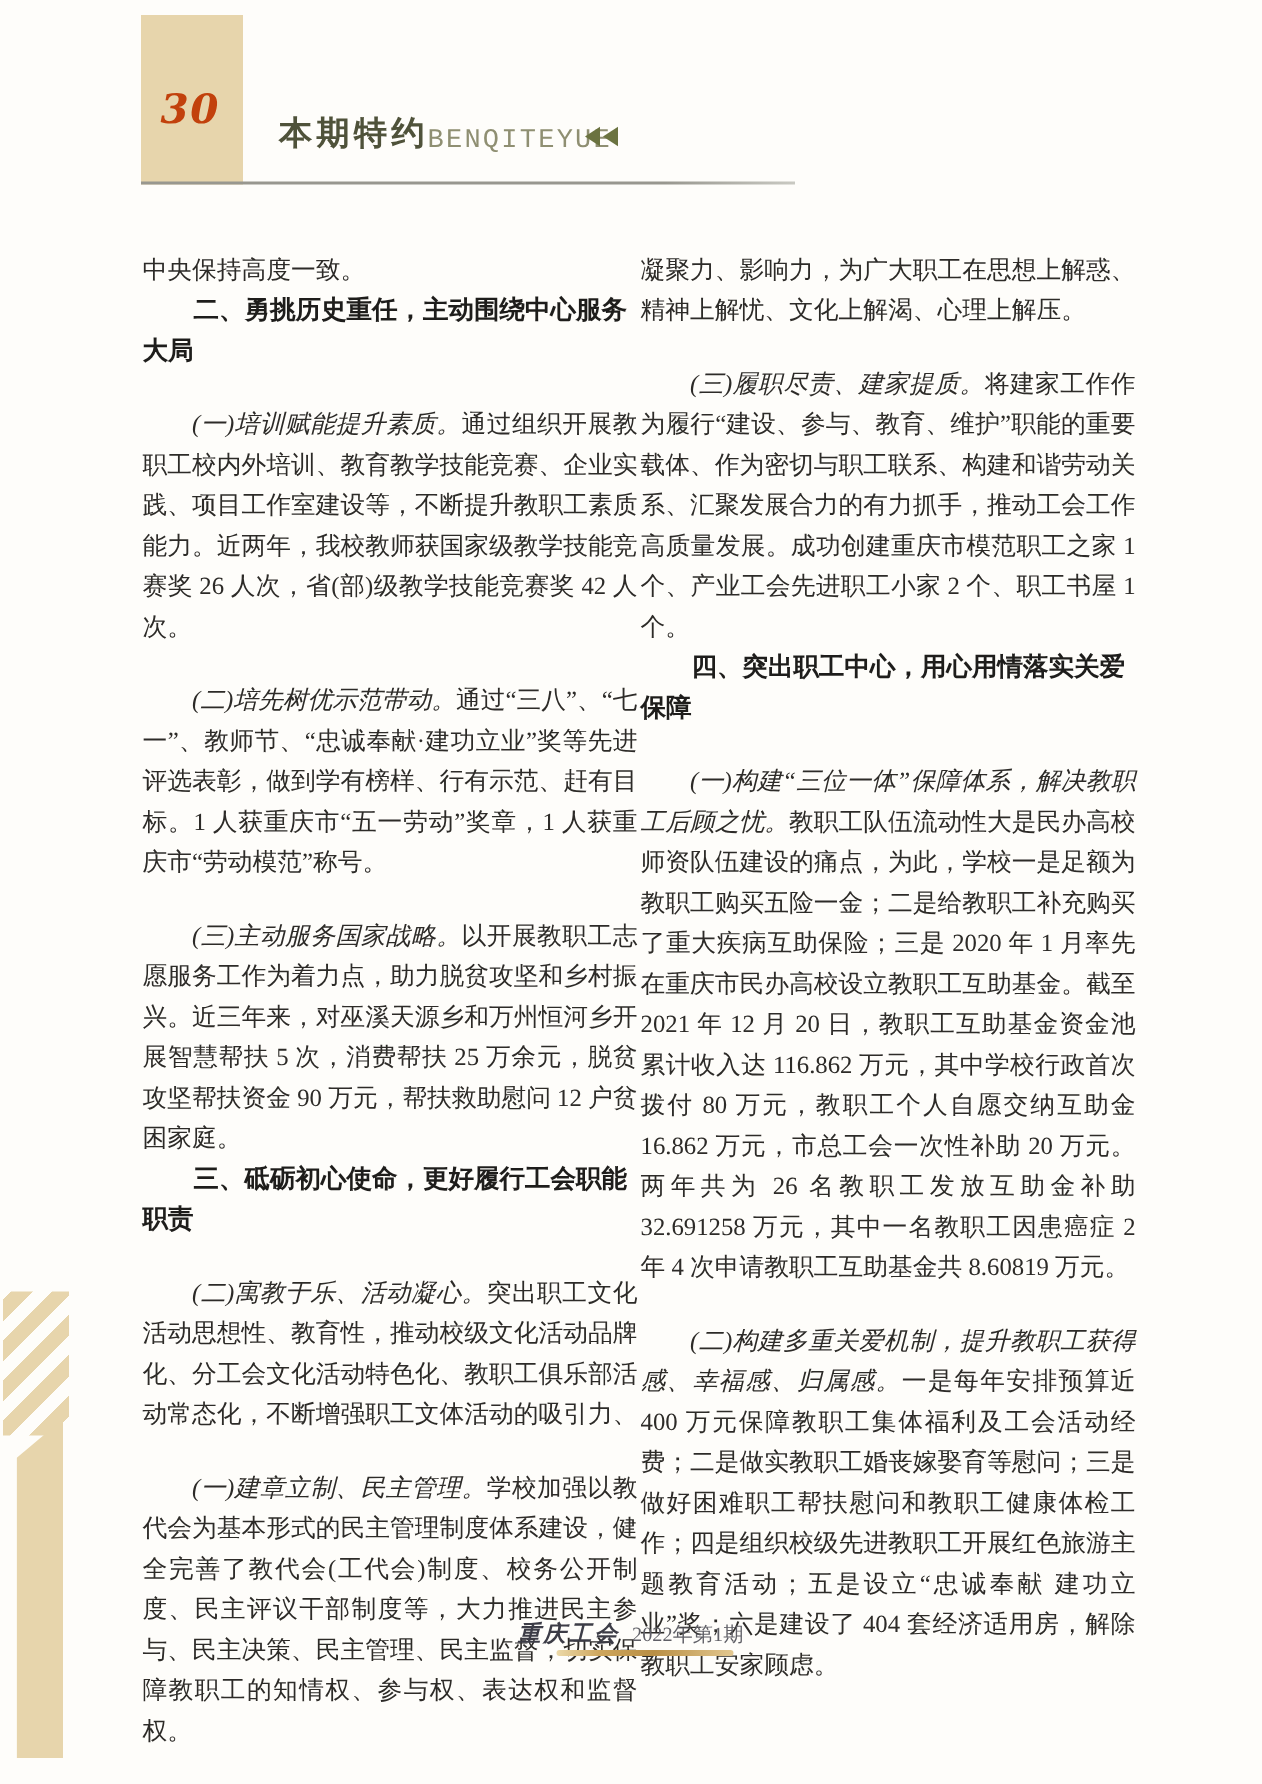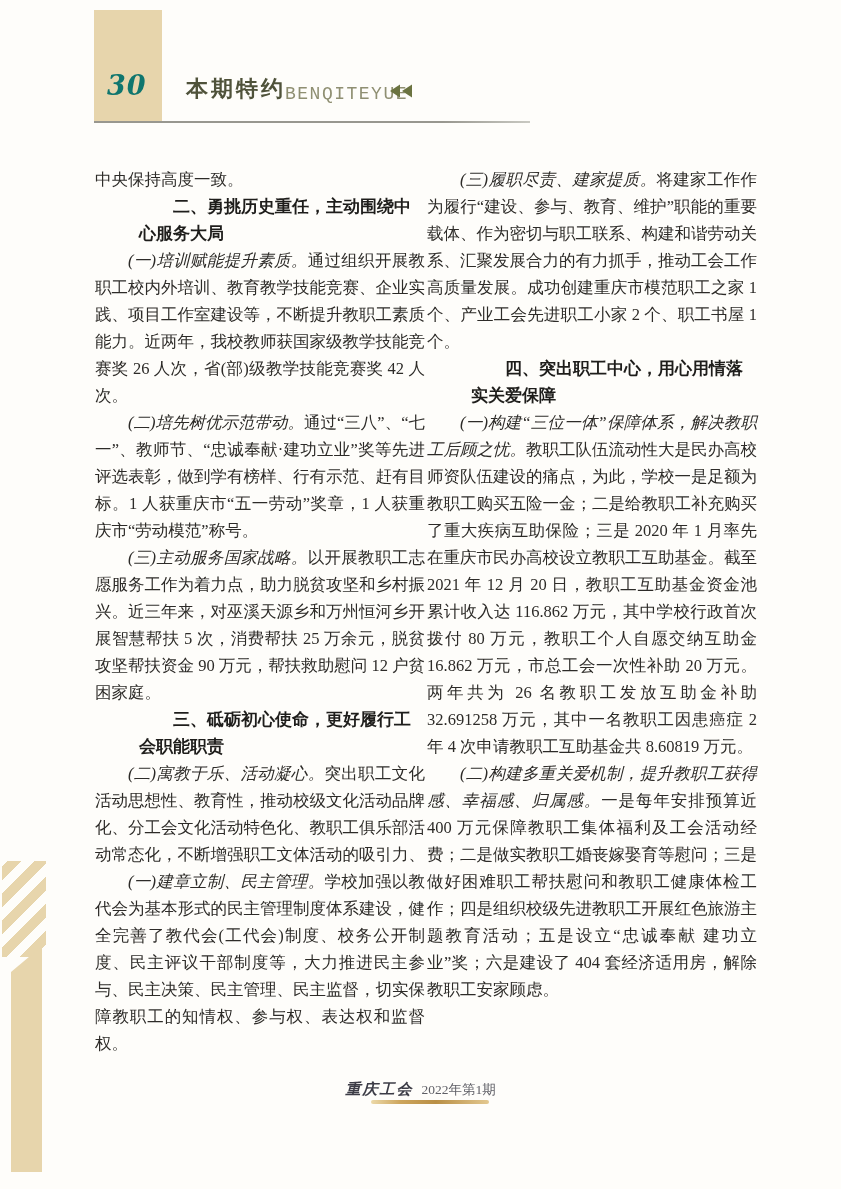--- a/index.html
+++ b/index.html
@@ -22,24 +22,24 @@
     color:var(--text_dark);
     overflow:hidden;
   }
 
   
   .page-tab{
     position:absolute;left:94px;top:10px;width:68px;height:113px;
     background:var(--accent_tan);
   }
   .page-number{
-    position:absolute;left:13px;top:60px;
+    position:absolute;left:13px;top:48px;
     font-family:"DejaVu Serif", serif;
     font-weight:bold;font-style:italic;
-    font-size:27px;color:#0f766e;letter-spacing:1px;
+    font-size:27px;color:#c2410c;letter-spacing:1px;
   }
   .section-title{
     position:absolute;left:186px;top:74px;
     font-family:Liberation Mono, monospace;
     font-weight:bold;font-size:22px;letter-spacing:3px;
     color:var(--title_olive);
   }
   .section-pinyin{
     position:absolute;left:285px;top:84px;
     font-family:Liberation Mono, monospace;
@@ -58,27 +58,26 @@
   .content{
     position:absolute;left:95px;top:166px;width:674px;
     display:flex;gap:2px;
   }
   .col{
     width:330px;
     font-size:16.5px;line-height:27px;
     text-align:justify;
   }
   .para, .cont, .heading, .signature{margin:0;}
-  .para{text-indent:2em;}
+  .para{text-indent:2em;margin-top:22px;}
   .heading{
     font-family:"Liberation Sans", sans-serif;
     font-weight:bold;font-size:17px;line-height:27px;
     text-indent:2em;color:#1e1d1b;
     text-align:left;
-    margin-left:44px;
   }
   .lead{font-style:italic;}
   .signature{
     font-family:"Liberation Sans", sans-serif;
     font-weight:bold;text-align:right;padding-right:6px;
     font-size:16.5px;
   }
 
   
   .deco-stripes{
@@ -140,20 +139,21 @@
     <h3 class="heading">二、勇挑历史重任，主动围绕中心服务大局</h3>
     <p class="para"><span class="lead">(一)培训赋能提升素质。</span><span>通过组织开展教职工校内外培训、教育教学技能竞赛、企业实践、项目工作室建设等，不断提升教职工素质能力。近两年，我校教师获国家级教学技能竞赛奖 26 人次，省(部)级教学技能竞赛奖 42 人次。</span></p>
     <p class="para"><span class="lead">(二)培先树优示范带动。</span><span>通过“三八”、“七一”、教师节、“忠诚奉献·建功立业”奖等先进评选表彰，做到学有榜样、行有示范、赶有目标。1 人获重庆市“五一劳动”奖章，1 人获重庆市“劳动模范”称号。</span></p>
     <p class="para"><span class="lead">(三)主动服务国家战略。</span><span>以开展教职工志愿服务工作为着力点，助力脱贫攻坚和乡村振兴。近三年来，对巫溪天源乡和万州恒河乡开展智慧帮扶 5 次，消费帮扶 25 万余元，脱贫攻坚帮扶资金 90 万元，帮扶救助慰问 12 户贫困家庭。</span></p>
     <h3 class="heading">三、砥砺初心使命，更好履行工会职能职责</h3>
     <p class="para"><span class="lead">(二)寓教于乐、活动凝心。</span><span>突出职工文化活动思想性、教育性，推动校级文化活动品牌化、分工会文化活动特色化、教职工俱乐部活动常态化，不断增强职工文体活动的吸引力、</span></p>
     <p class="para"><span class="lead">(一)建章立制、民主管理。</span><span>学校加强以教代会为基本形式的民主管理制度体系建设，健全完善了教代会(工代会)制度、校务公开制度、民主评议干部制度等，大力推进民主参与、民主决策、民主管理、民主监督，切实保障教职工的知情权、参与权、表达权和监督权。</span></p>
   </div>
 
   <div class="col">
+    <p class="cont">凝聚力、影响力，为广大职工在思想上解惑、精神上解忧、文化上解渴、心理上解压。</p>
     <p class="para"><span class="lead">(三)履职尽责、建家提质。</span><span>将建家工作作为履行“建设、参与、教育、维护”职能的重要载体、作为密切与职工联系、构建和谐劳动关系、汇聚发展合力的有力抓手，推动工会工作高质量发展。成功创建重庆市模范职工之家 1 个、产业工会先进职工小家 2 个、职工书屋 1 个。</span></p>
     <h3 class="heading">四、突出职工中心，用心用情落实关爱保障</h3>
     <p class="para"><span class="lead">(一)构建“三位一体”保障体系，解决教职工后顾之忧。</span><span>教职工队伍流动性大是民办高校师资队伍建设的痛点，为此，学校一是足额为教职工购买五险一金；二是给教职工补充购买了重大疾病互助保险；三是 2020 年 1 月率先在重庆市民办高校设立教职工互助基金。截至 2021 年 12 月 20 日，教职工互助基金资金池累计收入达 116.862 万元，其中学校行政首次拨付 80 万元，教职工个人自愿交纳互助金 16.862 万元，市总工会一次性补助 20 万元。两年共为 26 名教职工发放互助金补助 32.691258 万元，其中一名教职工因患癌症 2 年 4 次申请教职工互助基金共 8.60819 万元。</span></p>
     <p class="para"><span class="lead">(二)构建多重关爱机制，提升教职工获得感、幸福感、归属感。</span><span>一是每年安排预算近 400 万元保障教职工集体福利及工会活动经费；二是做实教职工婚丧嫁娶育等慰问；三是做好困难职工帮扶慰问和教职工健康体检工作；四是组织校级先进教职工开展红色旅游主题教育活动；五是设立“忠诚奉献 建功立业”奖；六是建设了 404 套经济适用房，解除教职工安家顾虑。</span></p>
   </div>
 
 </div>
 
 <div class="deco-stripes"></div>
 <div class="deco-bar"></div>

